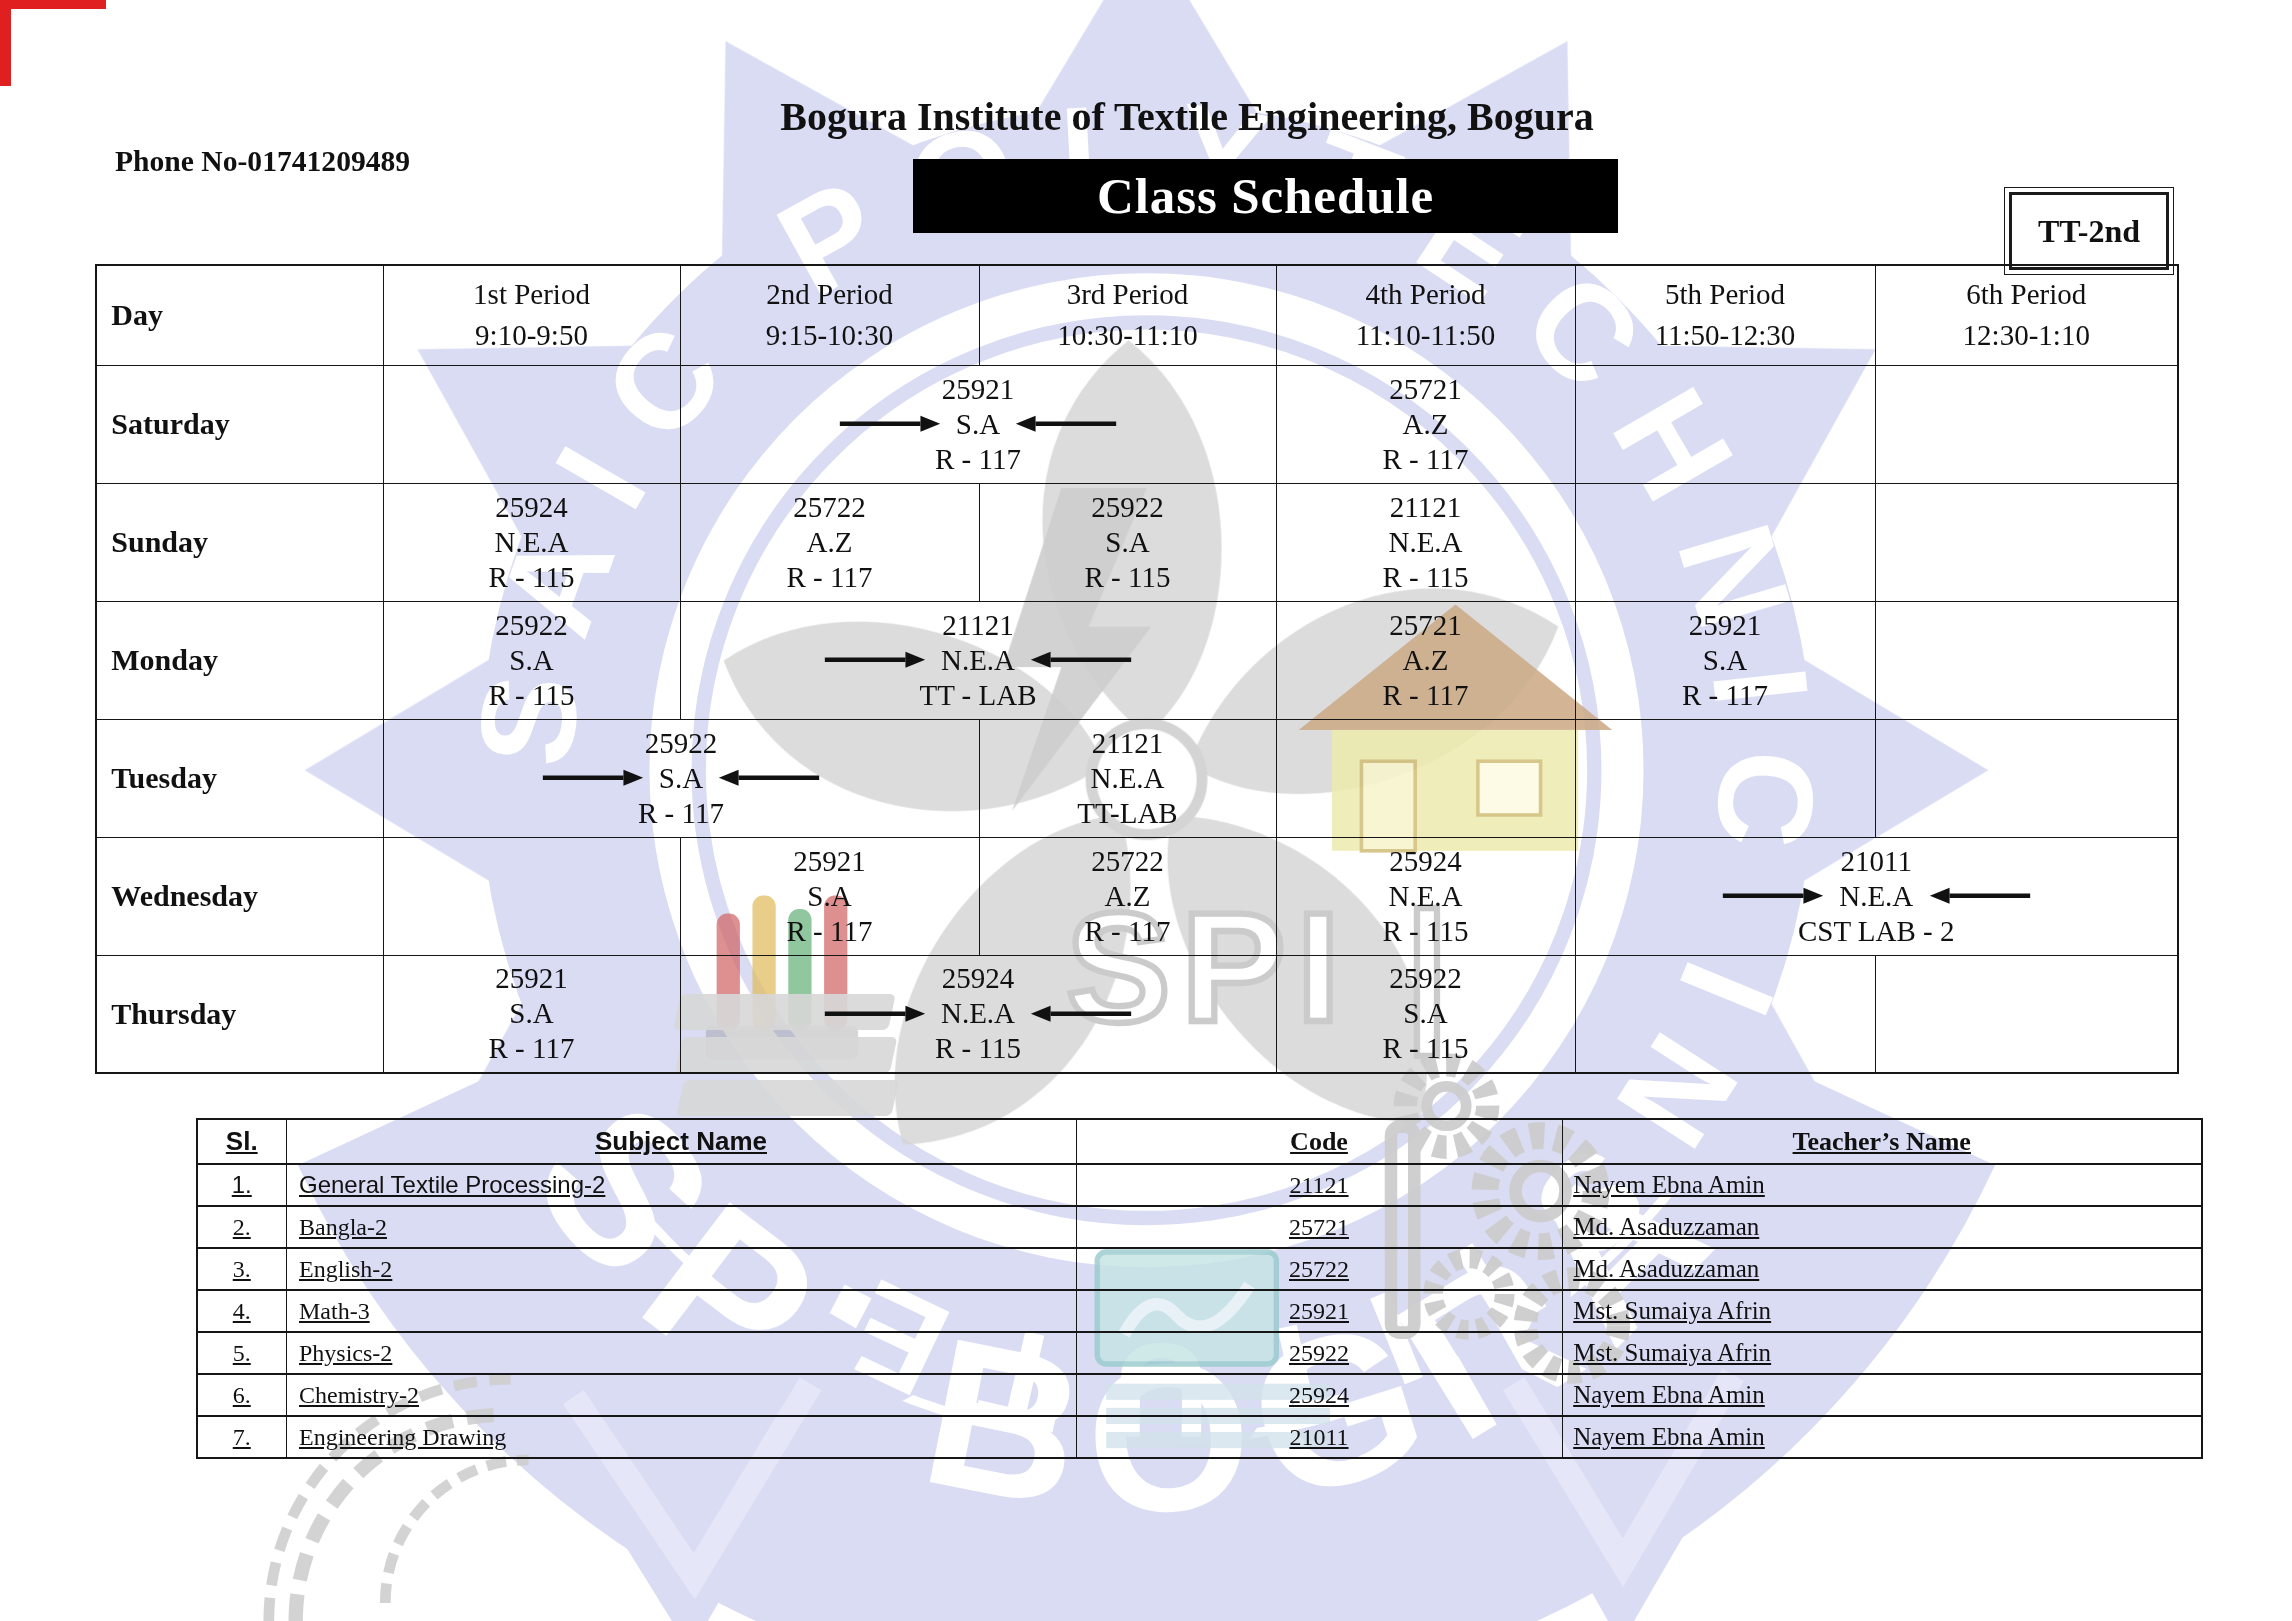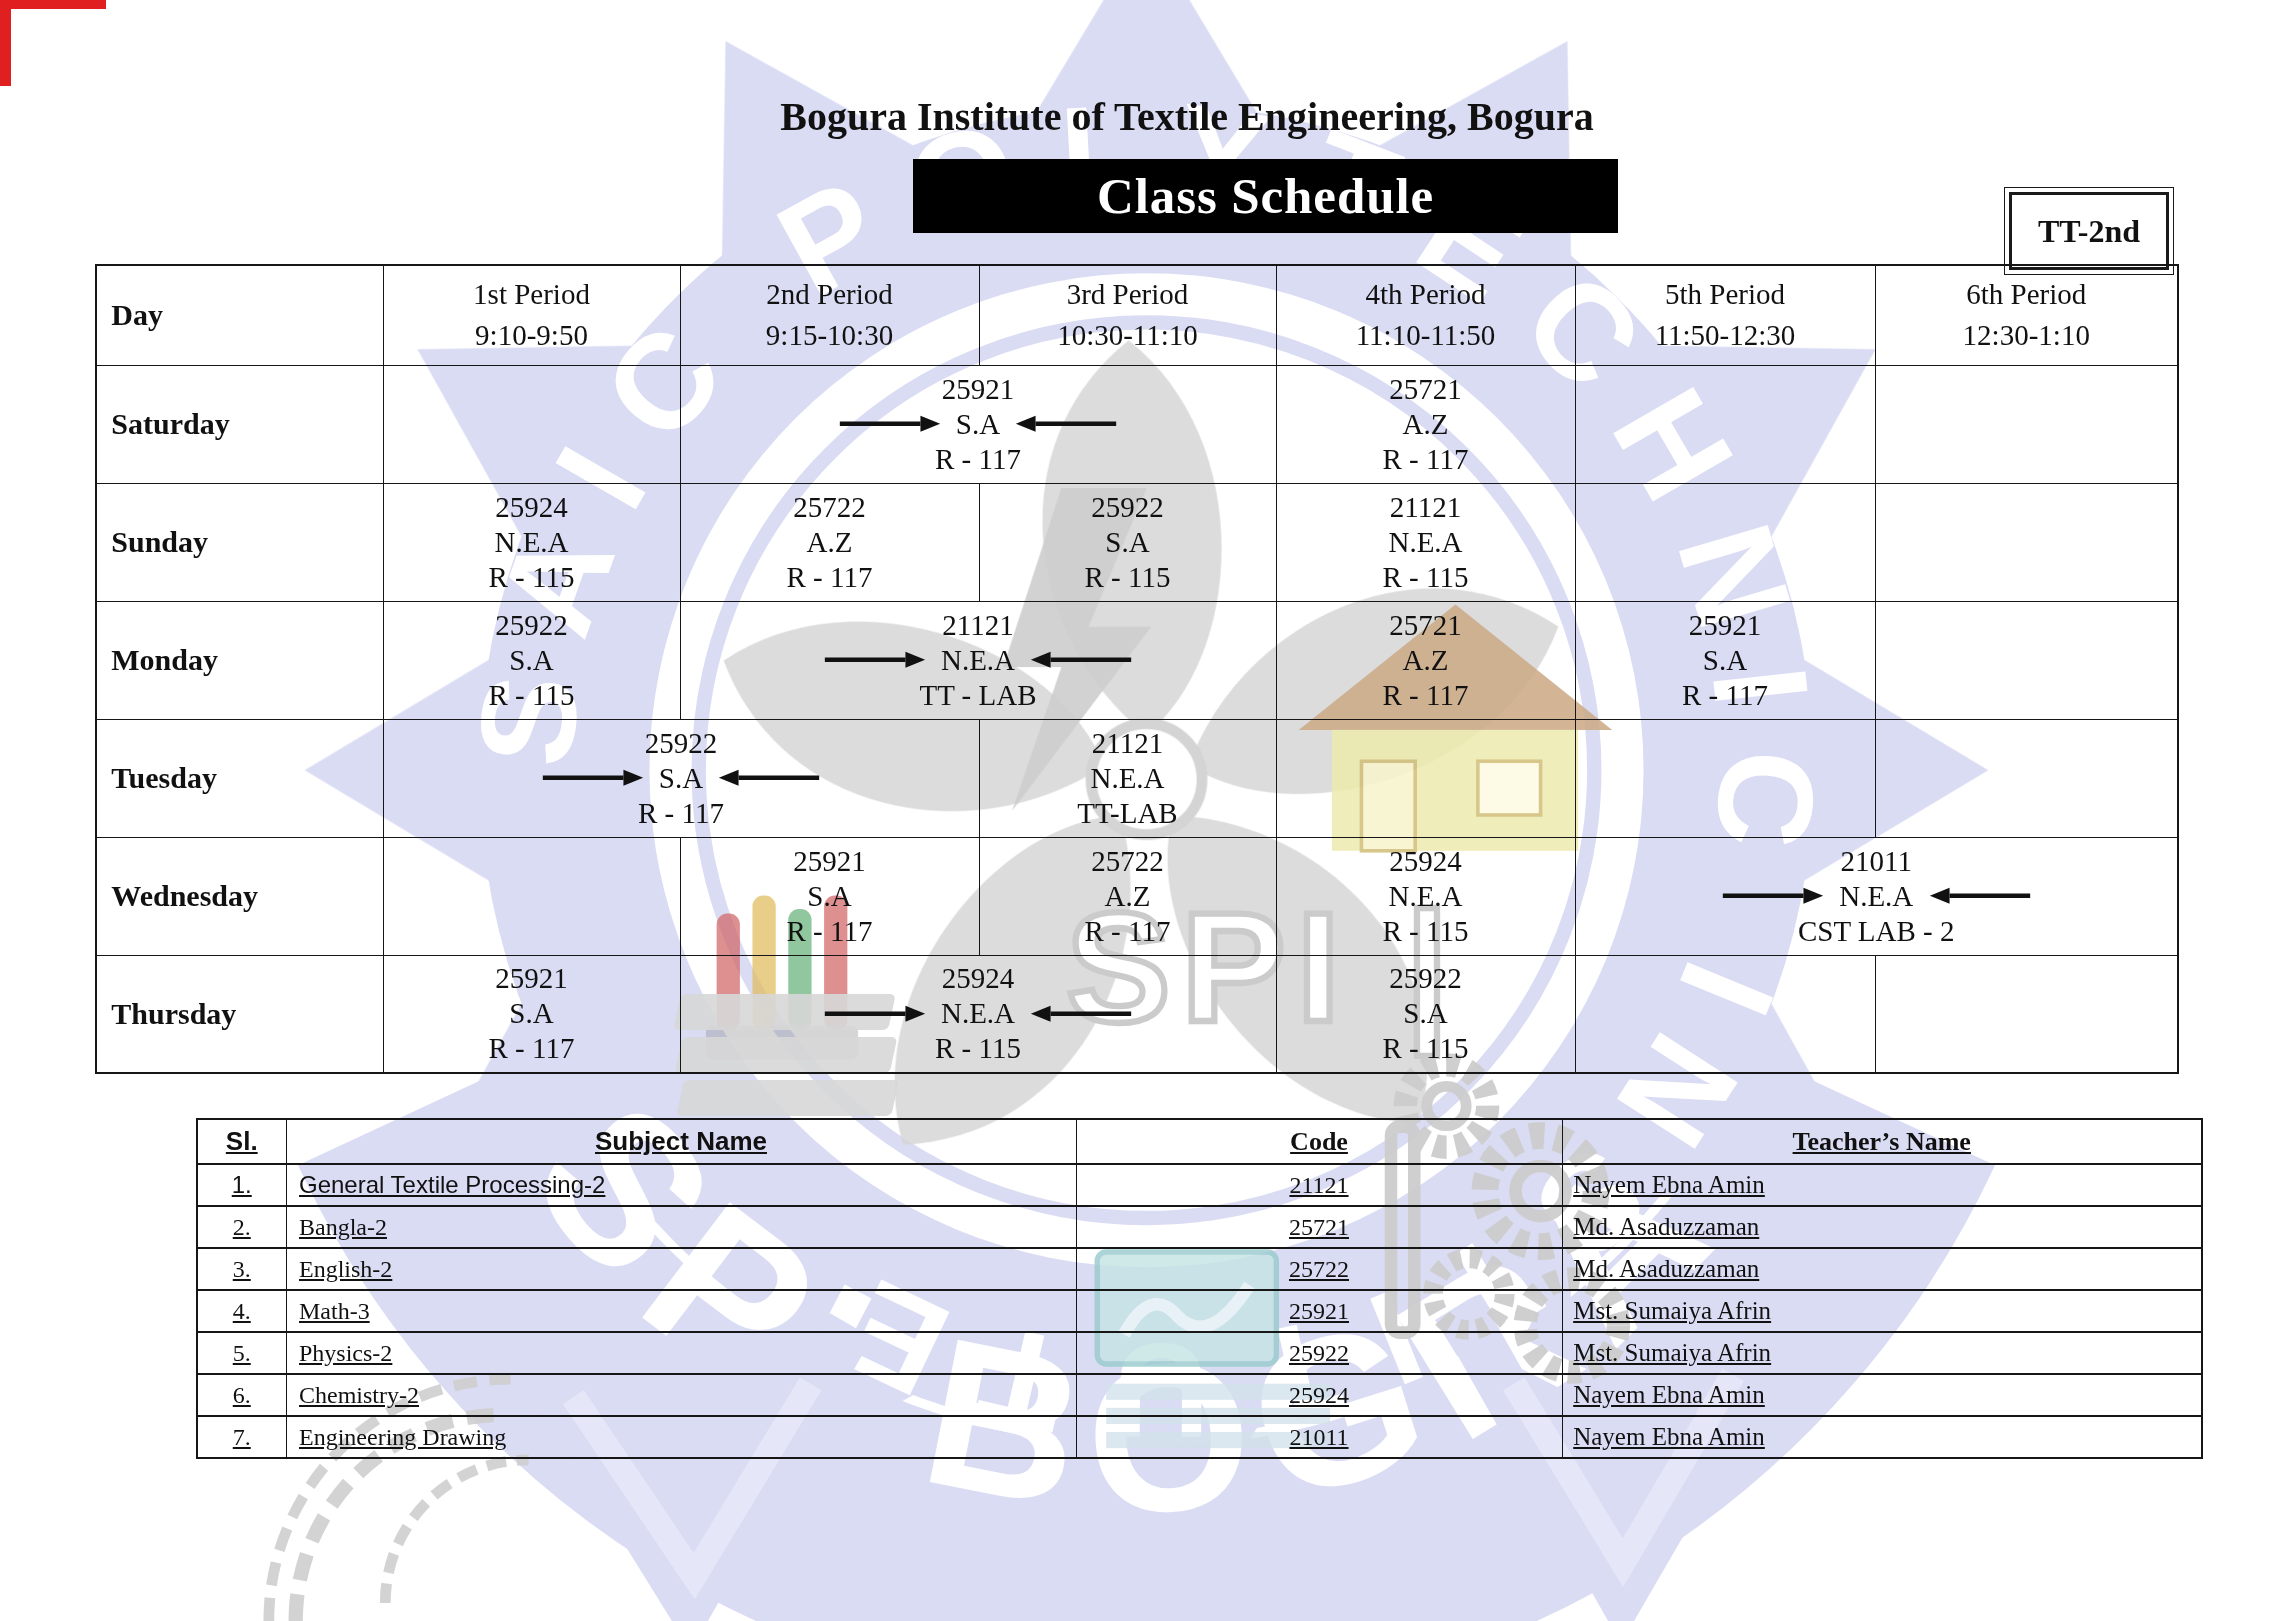--- a/index.html
+++ b/index.html
@@ -144,20 +144,21 @@
           <rect x="1235" y="1599" width="250" height="18"></rect>
         </g>
       </g>
     </g>
   </svg>
 
   <div class="corner-v"></div>
   <div class="corner-h"></div>
 
   <div class="layer teacher-info">
+    <div>Phone No-01741209489</div>
   </div>
   <div class="layer inst-title">Bogura Institute of Textile Engineering, Bogura</div>
   <div class="layer banner">
     <span>Class Schedule</span>
   </div>
   <div class="layer badge">TT-2nd</div>
 
   <table class="sched">
     <colgroup>
       <col style="width:287px">

